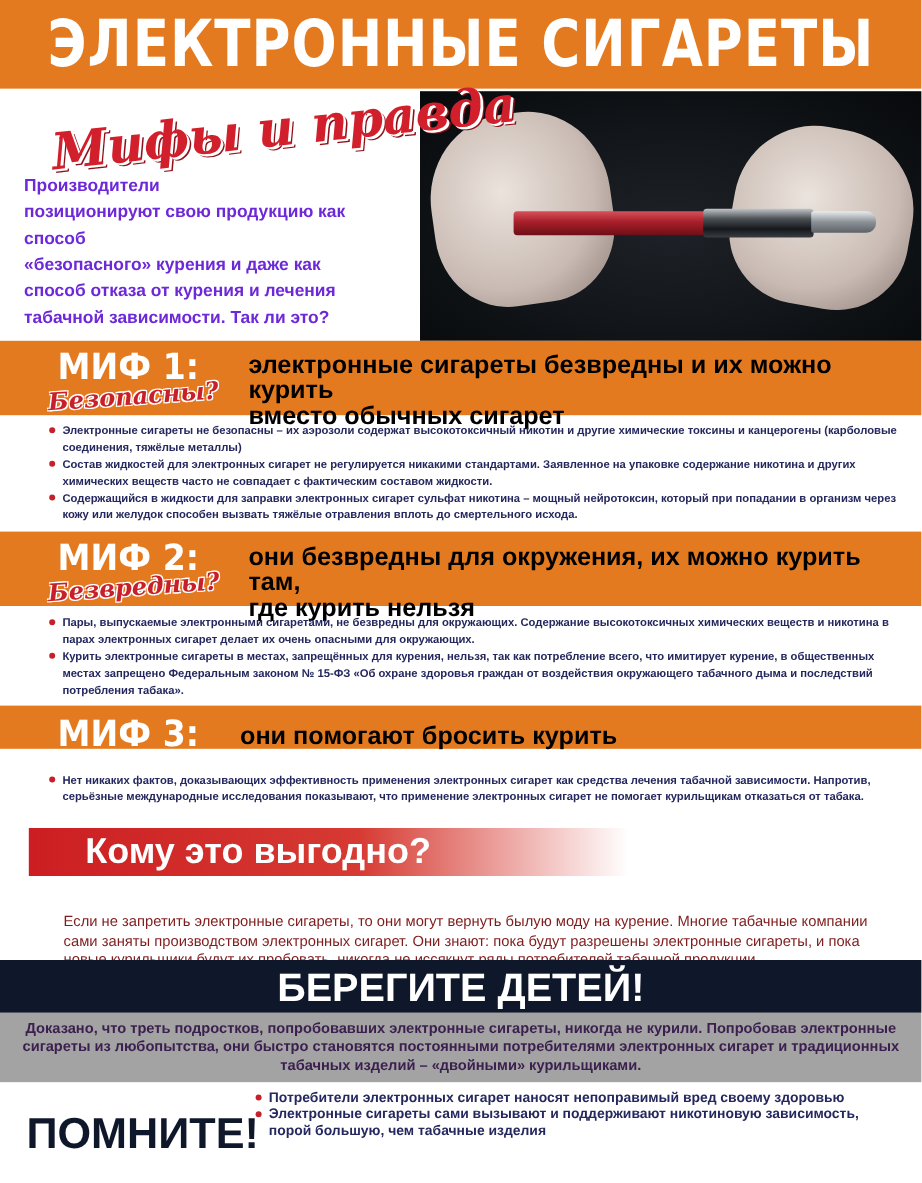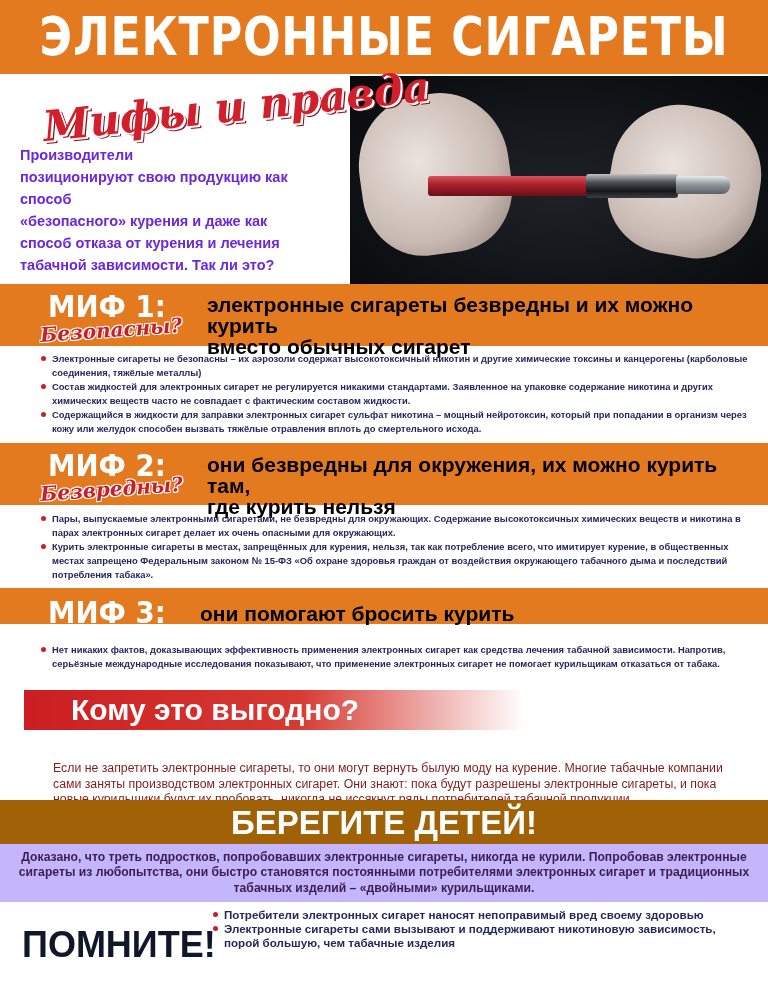--- a/index.html
+++ b/index.html
@@ -81,26 +81,26 @@
     margin-left: 24px;
   }
   .benefit-title {
     position: absolute; left: 47px; top: 2px; color: #ffffff; font-weight: bold; font-size: 30px; line-height: 36px;
   }
   .benefit-text {
     position: absolute; left: 53px; top: 737px; width: 680px; color: #7f1d1d; font-weight: normal; font-size: 12.3px; line-height: 15.5px; margin-top: 24px;
   }
 
   .children-bar {
-    position: absolute; left: 0; top: 800px; width: 768px; height: 44px; background: #a16207;
+    position: absolute; left: 0; top: 800px; width: 768px; height: 44px; background: #0f172a;
     display: flex; align-items: center; justify-content: center;
   }
   .children-title { color: #ffffff; font-weight: bold; font-size: 33px; line-height: 1; }
   .children-panel {
-    position: absolute; left: 0; top: 844px; width: 768px; height: 58px; background: #c4b5fd;
+    position: absolute; left: 0; top: 844px; width: 768px; height: 58px; background: #a3a3a3;
     display: flex; align-items: center; justify-content: center; text-align: center;
   }
   .children-text { color: #3b1f4f; font-weight: bold; font-size: 12.2px; line-height: 15.5px; width: 740px; }
 
   .remember-section { position: absolute; left: 0; top: 902px; width: 768px; height: 84px; background: #ffffff; }
   .remember-title {
     position: absolute; left: 22px; top: 25px; color: #0f172a; font-weight: bold; font-size: 36px; line-height: 1;
   }
   .remember-list {
     position: absolute; left: 212px; top: 6px; width: 540px; color: #25285e; font-weight: bold; font-size: 11.6px; line-height: 14.2px;

